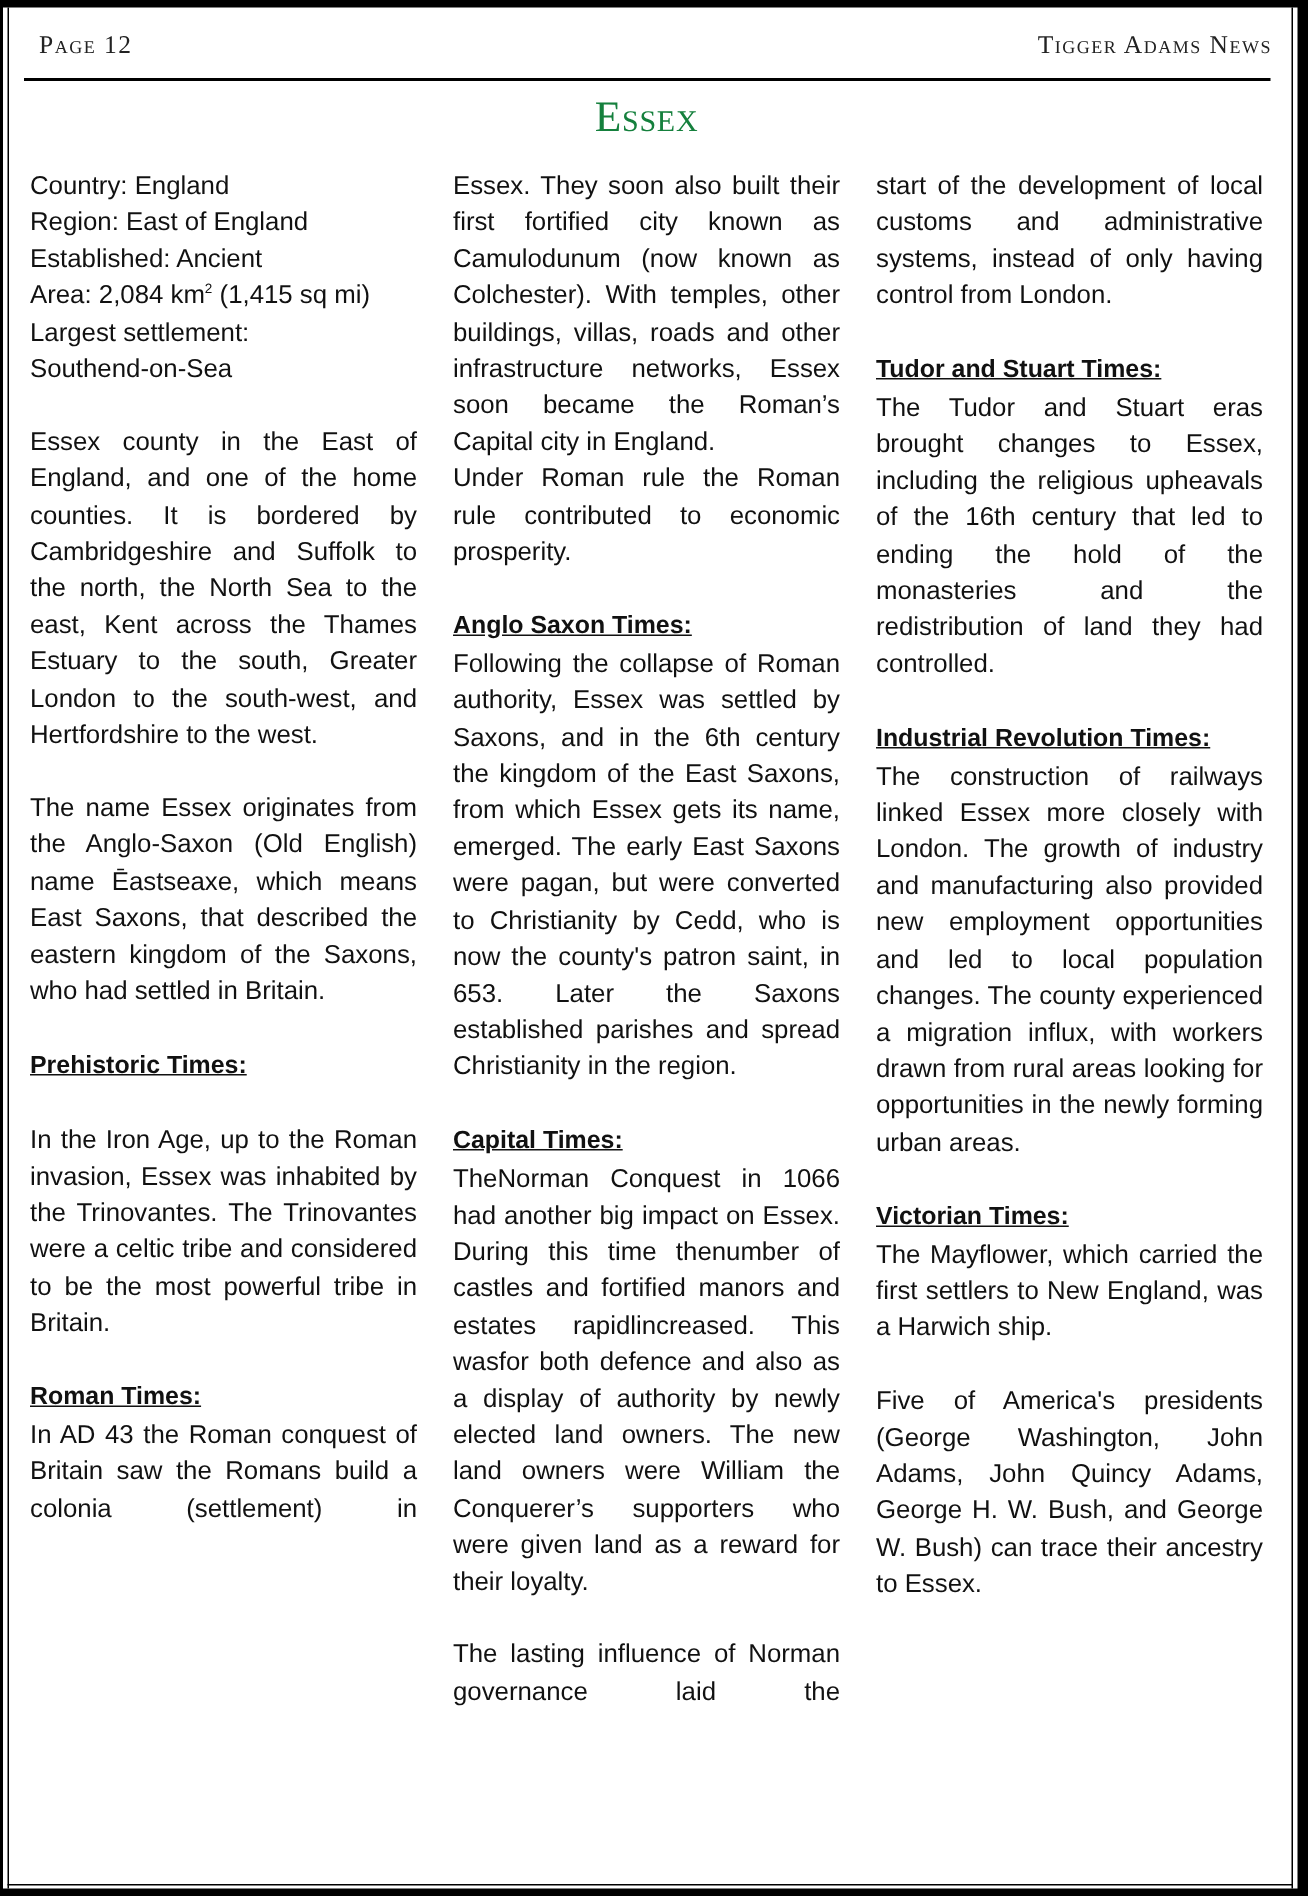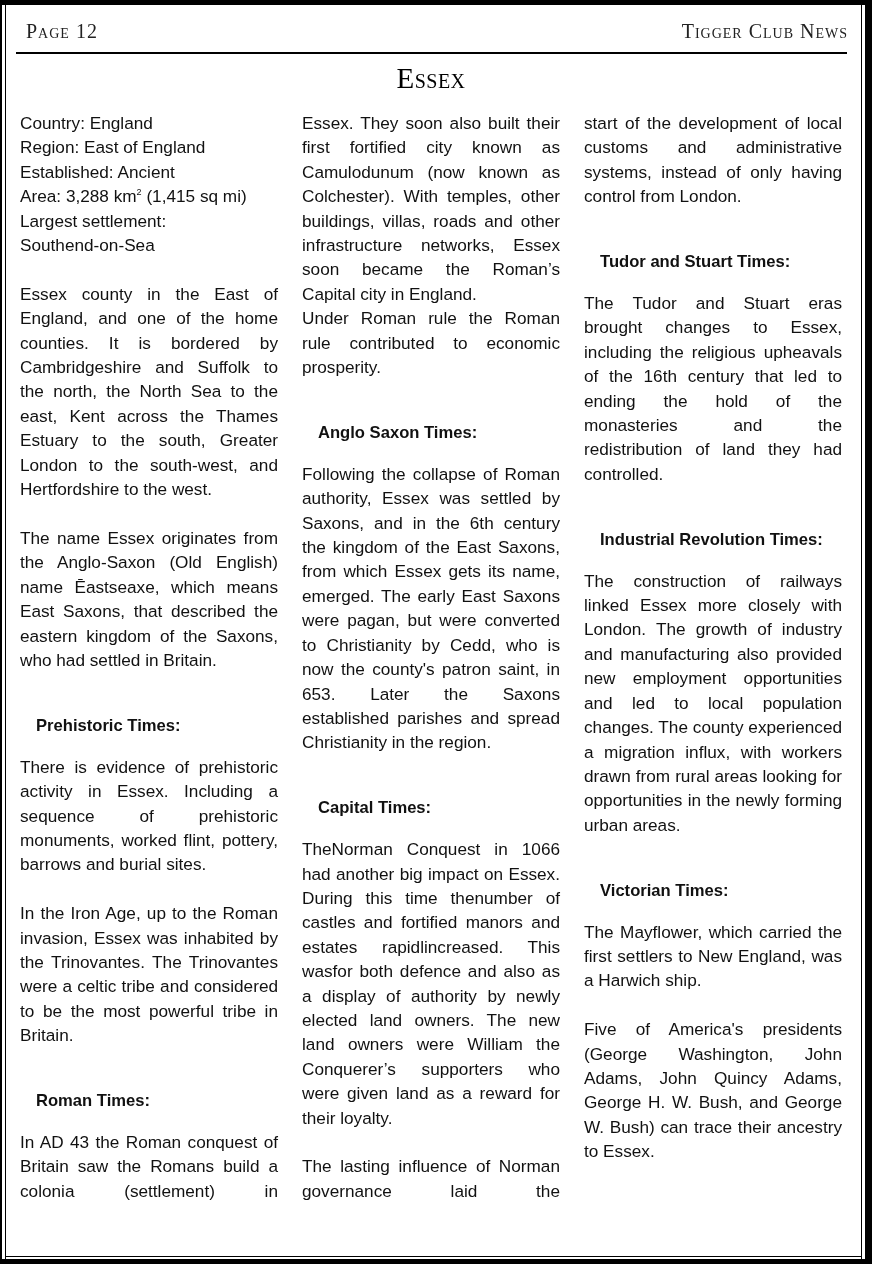--- a/index.html
+++ b/index.html
@@ -40,21 +40,21 @@
 
     
     .running-header {
       position: absolute;
       left: 16px;
       top: 20px;
       width: 832px;
       height: 26px;
       font-family: "Liberation Serif", "DejaVu Serif", serif;
       font-variant: small-caps;
-      font-size: 20px;
+      font-size: 17px;
       letter-spacing: 1px;
       color: #222;
     }
     .page-number {
       position: absolute; left: 10px; top: 0;
     }
     .newsletter-name {
       position: absolute; right: 0; top: 0;
     }
     .header-rule {
@@ -67,21 +67,21 @@
     }
     .article-title {
       position: absolute;
       left: 0;
       width: 862px;
       top: 62px;
       text-align: center;
       font-family: "Liberation Serif", "DejaVu Serif", serif;
       font-variant: small-caps;
       font-size: 29px;
-      color: #000000;
+      color: #15803d;
       letter-spacing: 0.5px;
     }
 
     
     .column {
       position: absolute;
       top: 111px;
       width: 258px;
       font-family: "Liberation Sans", sans-serif;
       font-size: 17.2px;
@@ -94,24 +94,25 @@
 
     .para {
       margin: 0;
       text-align: justify;
       text-align-last: left;
     }
     .gap {
       height: 24.4px;
     }
     .section-heading {
-      margin: 16px;
+      margin: 0;
       font-weight: bold;
       font-size: 16.6px;
       line-height: 26px;
+      text-decoration: underline;
     }
     .fact-line {
       margin: 0;
       white-space: nowrap;
     }
     .fact-label {
       font-weight: normal;
     }
     sup {
       font-size: 9px;
@@ -129,21 +130,21 @@
 <div class="frame-top"></div>
 <div class="frame-left-outer"></div>
 <div class="frame-left-inner"></div>
 <div class="frame-right-thick"></div>
 <div class="frame-right-inner"></div>
 <div class="frame-bottom-inner"></div>
 <div class="frame-bottom-outer"></div>
 
 <div class="running-header">
   <span class="page-number">Page 12</span>
-  <span class="newsletter-name">Tigger Club News</span>
+  <span class="newsletter-name">Tigger Adams News</span>
 </div>
 <div class="header-rule"></div>
 
 <h1 class="article-title" style="margin:0;font-weight:normal;">Essex</h1>
 
 <div class="column col-1">
   <div>
     <p class="fact-line">
       <span class="fact-label">Country:</span>
       <span>England</span>
@@ -151,37 +152,36 @@
     <p class="fact-line">
       <span class="fact-label">Region:</span>
       <span>East of England</span>
     </p>
     <p class="fact-line">
       <span class="fact-label">Established:</span>
       <span>Ancient</span>
     </p>
     <p class="fact-line">
       <span class="fact-label">Area:</span>
-      <span>3,288 km</span><sup>2</sup>
+      <span>2,084 km</span><sup>2</sup>
       <span>(1,415 sq mi)</span>
     </p>
     <p class="fact-line">
       <span class="fact-label">Largest settlement:</span>
     </p>
     <p class="fact-line">Southend-on-Sea</p>
   </div>
 
   <div class="gap"></div>
   <p class="para">Essex county in the East of England, and one of the home counties. It is bordered by Cambridgeshire and Suffolk to the north, the North Sea to the east, Kent across the Thames Estuary to the south, Greater London to the south-west, and Hertfordshire to the west.</p>
   <div class="gap"></div>
   <p class="para">The name Essex originates from the Anglo-Saxon (Old English) name Ēastseaxe, which means East Saxons, that described the eastern kingdom of the Saxons, who had settled in Britain.</p>
   <div class="gap"></div>
 
   <h2 class="section-heading">Prehistoric Times:</h2>
-  <p class="para">There is evidence of prehistoric activity in Essex. Including a sequence of prehistoric monuments, worked flint, pottery, barrows and burial sites.</p>
   <div class="gap"></div>
   <p class="para">In the Iron Age, up to the Roman invasion, Essex was inhabited by the Trinovantes. The Trinovantes were a celtic tribe and considered to be the most powerful tribe in Britain.</p>
   <div class="gap"></div>
 
   <h2 class="section-heading">Roman Times:</h2>
   <p class="para spread">In AD 43 the Roman conquest of Britain saw the Romans build a colonia (settlement) in</p>
 </div>
 
 <div class="column col-2">
   <p class="para">Essex. They soon also built their first fortified city known as Camulodunum (now known as Colchester). With temples, other buildings, villas, roads and other infrastructure networks, Essex soon became the Roman’s Capital city in England.</p>

